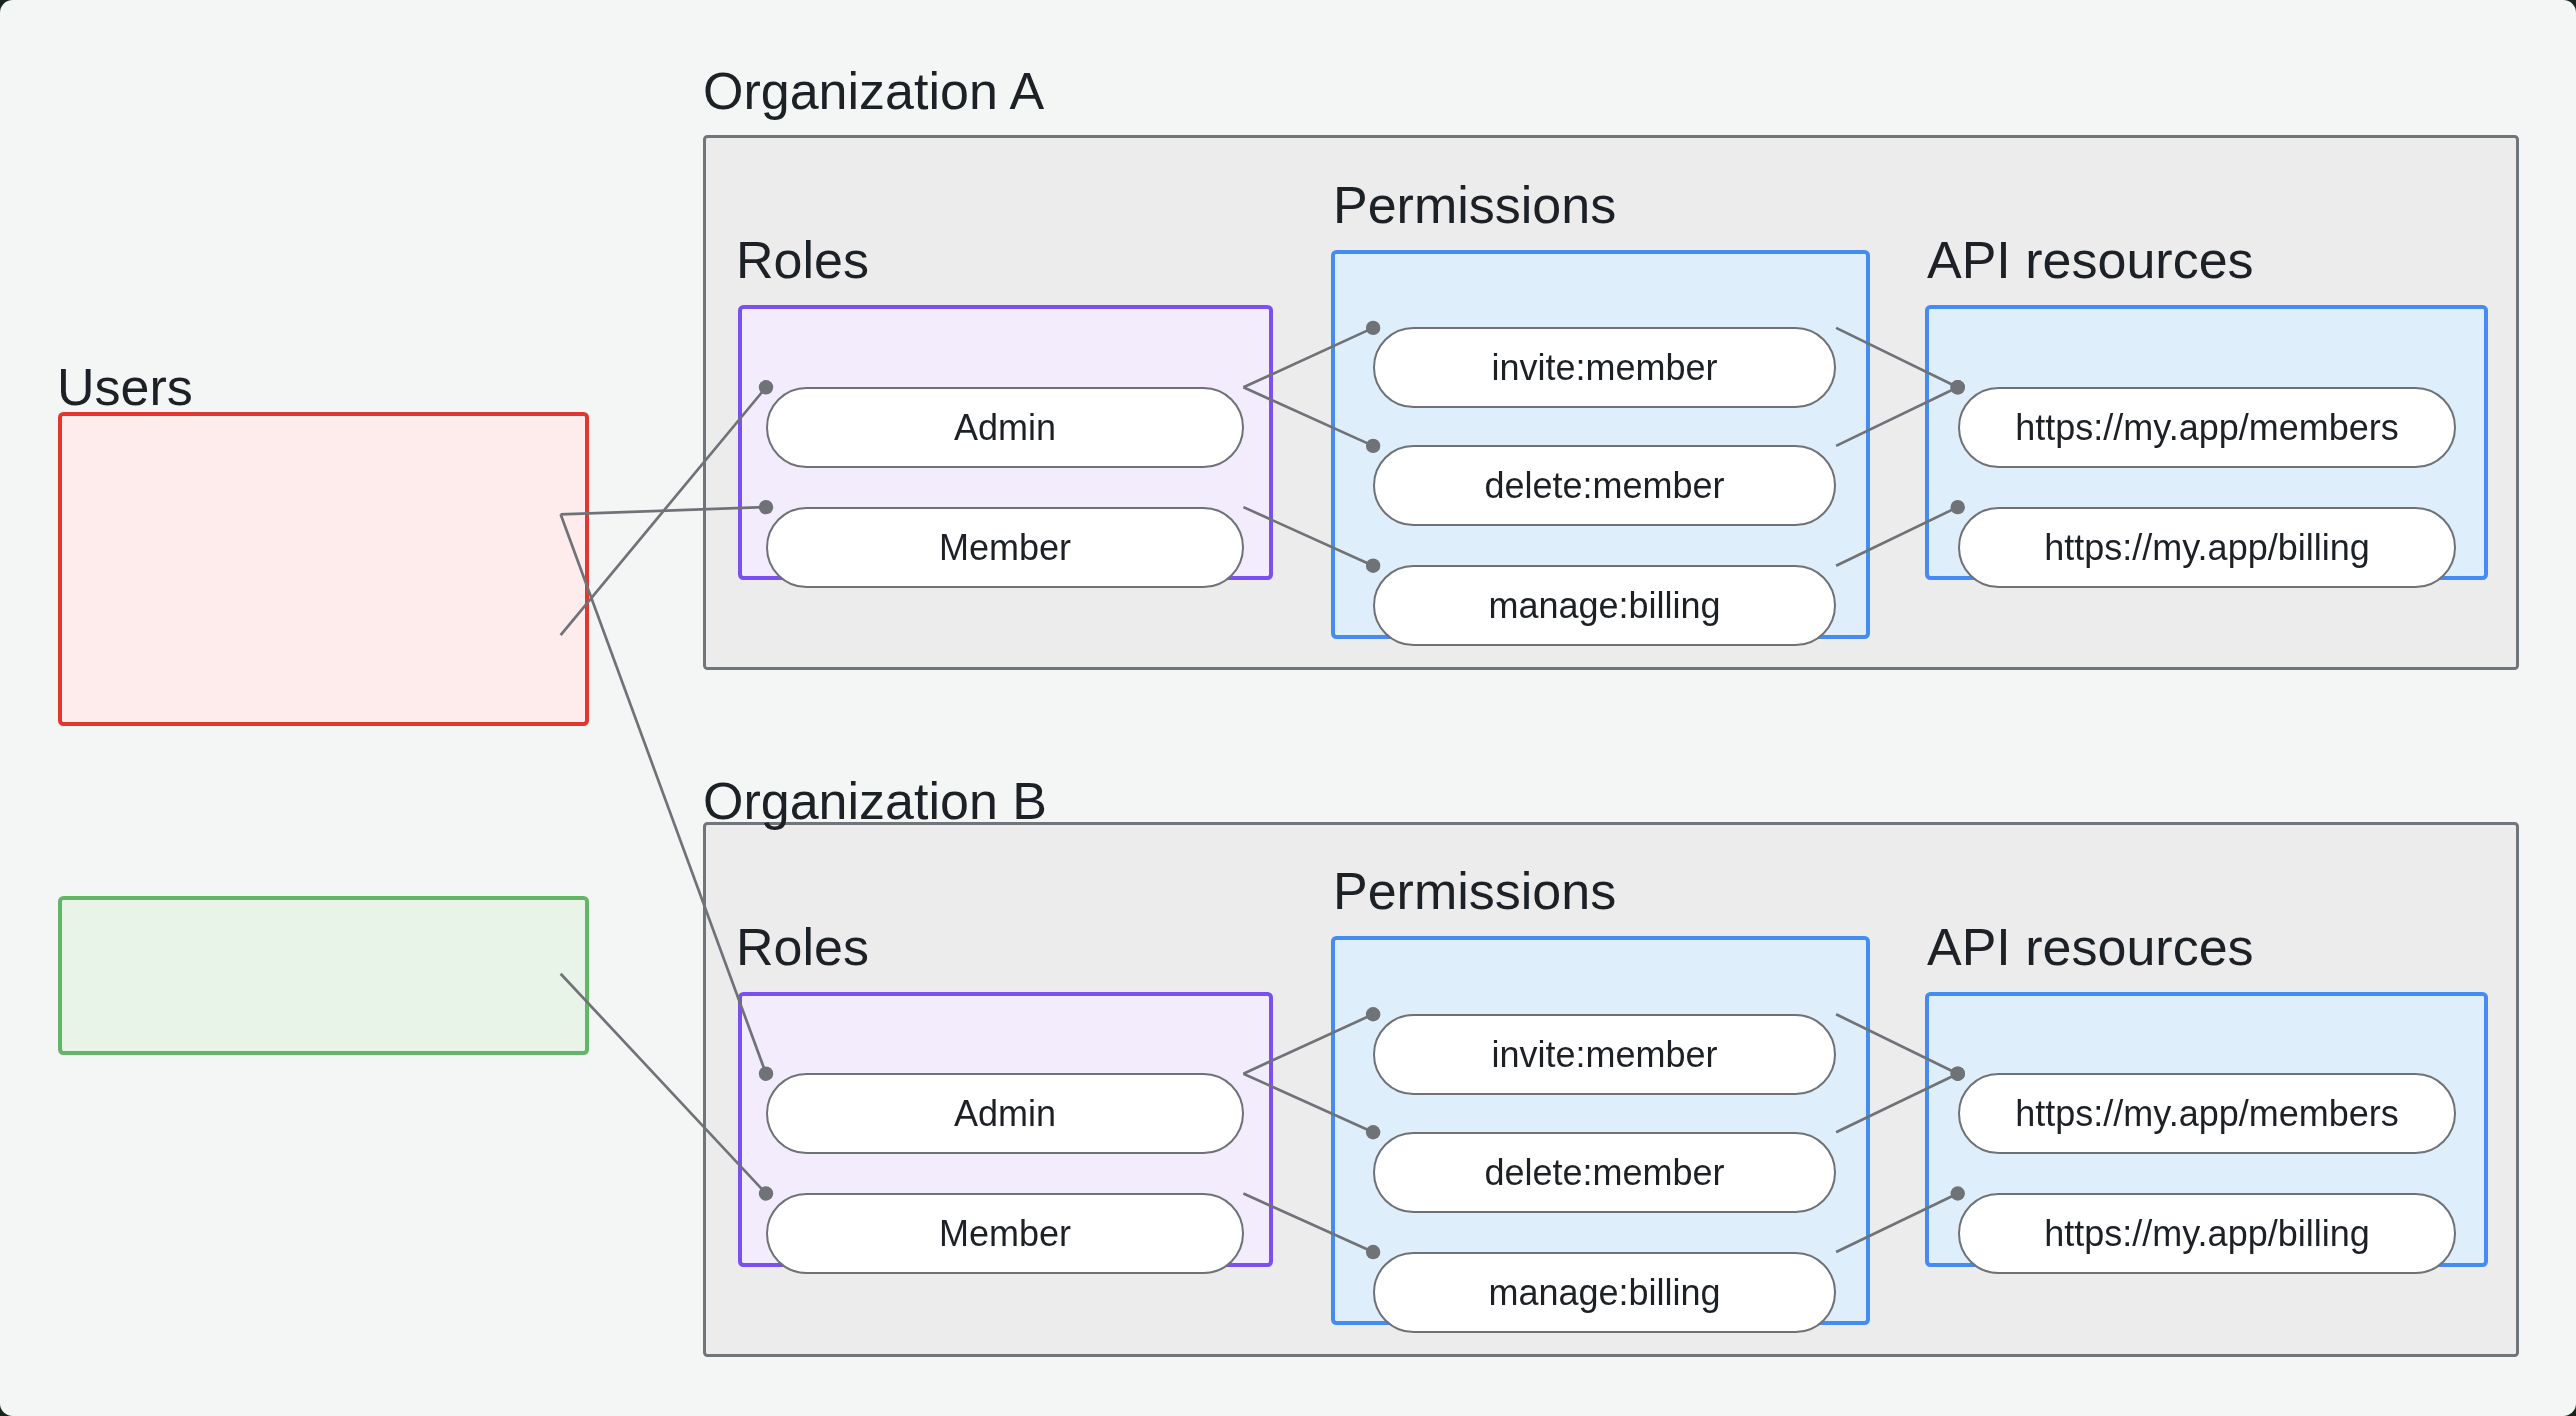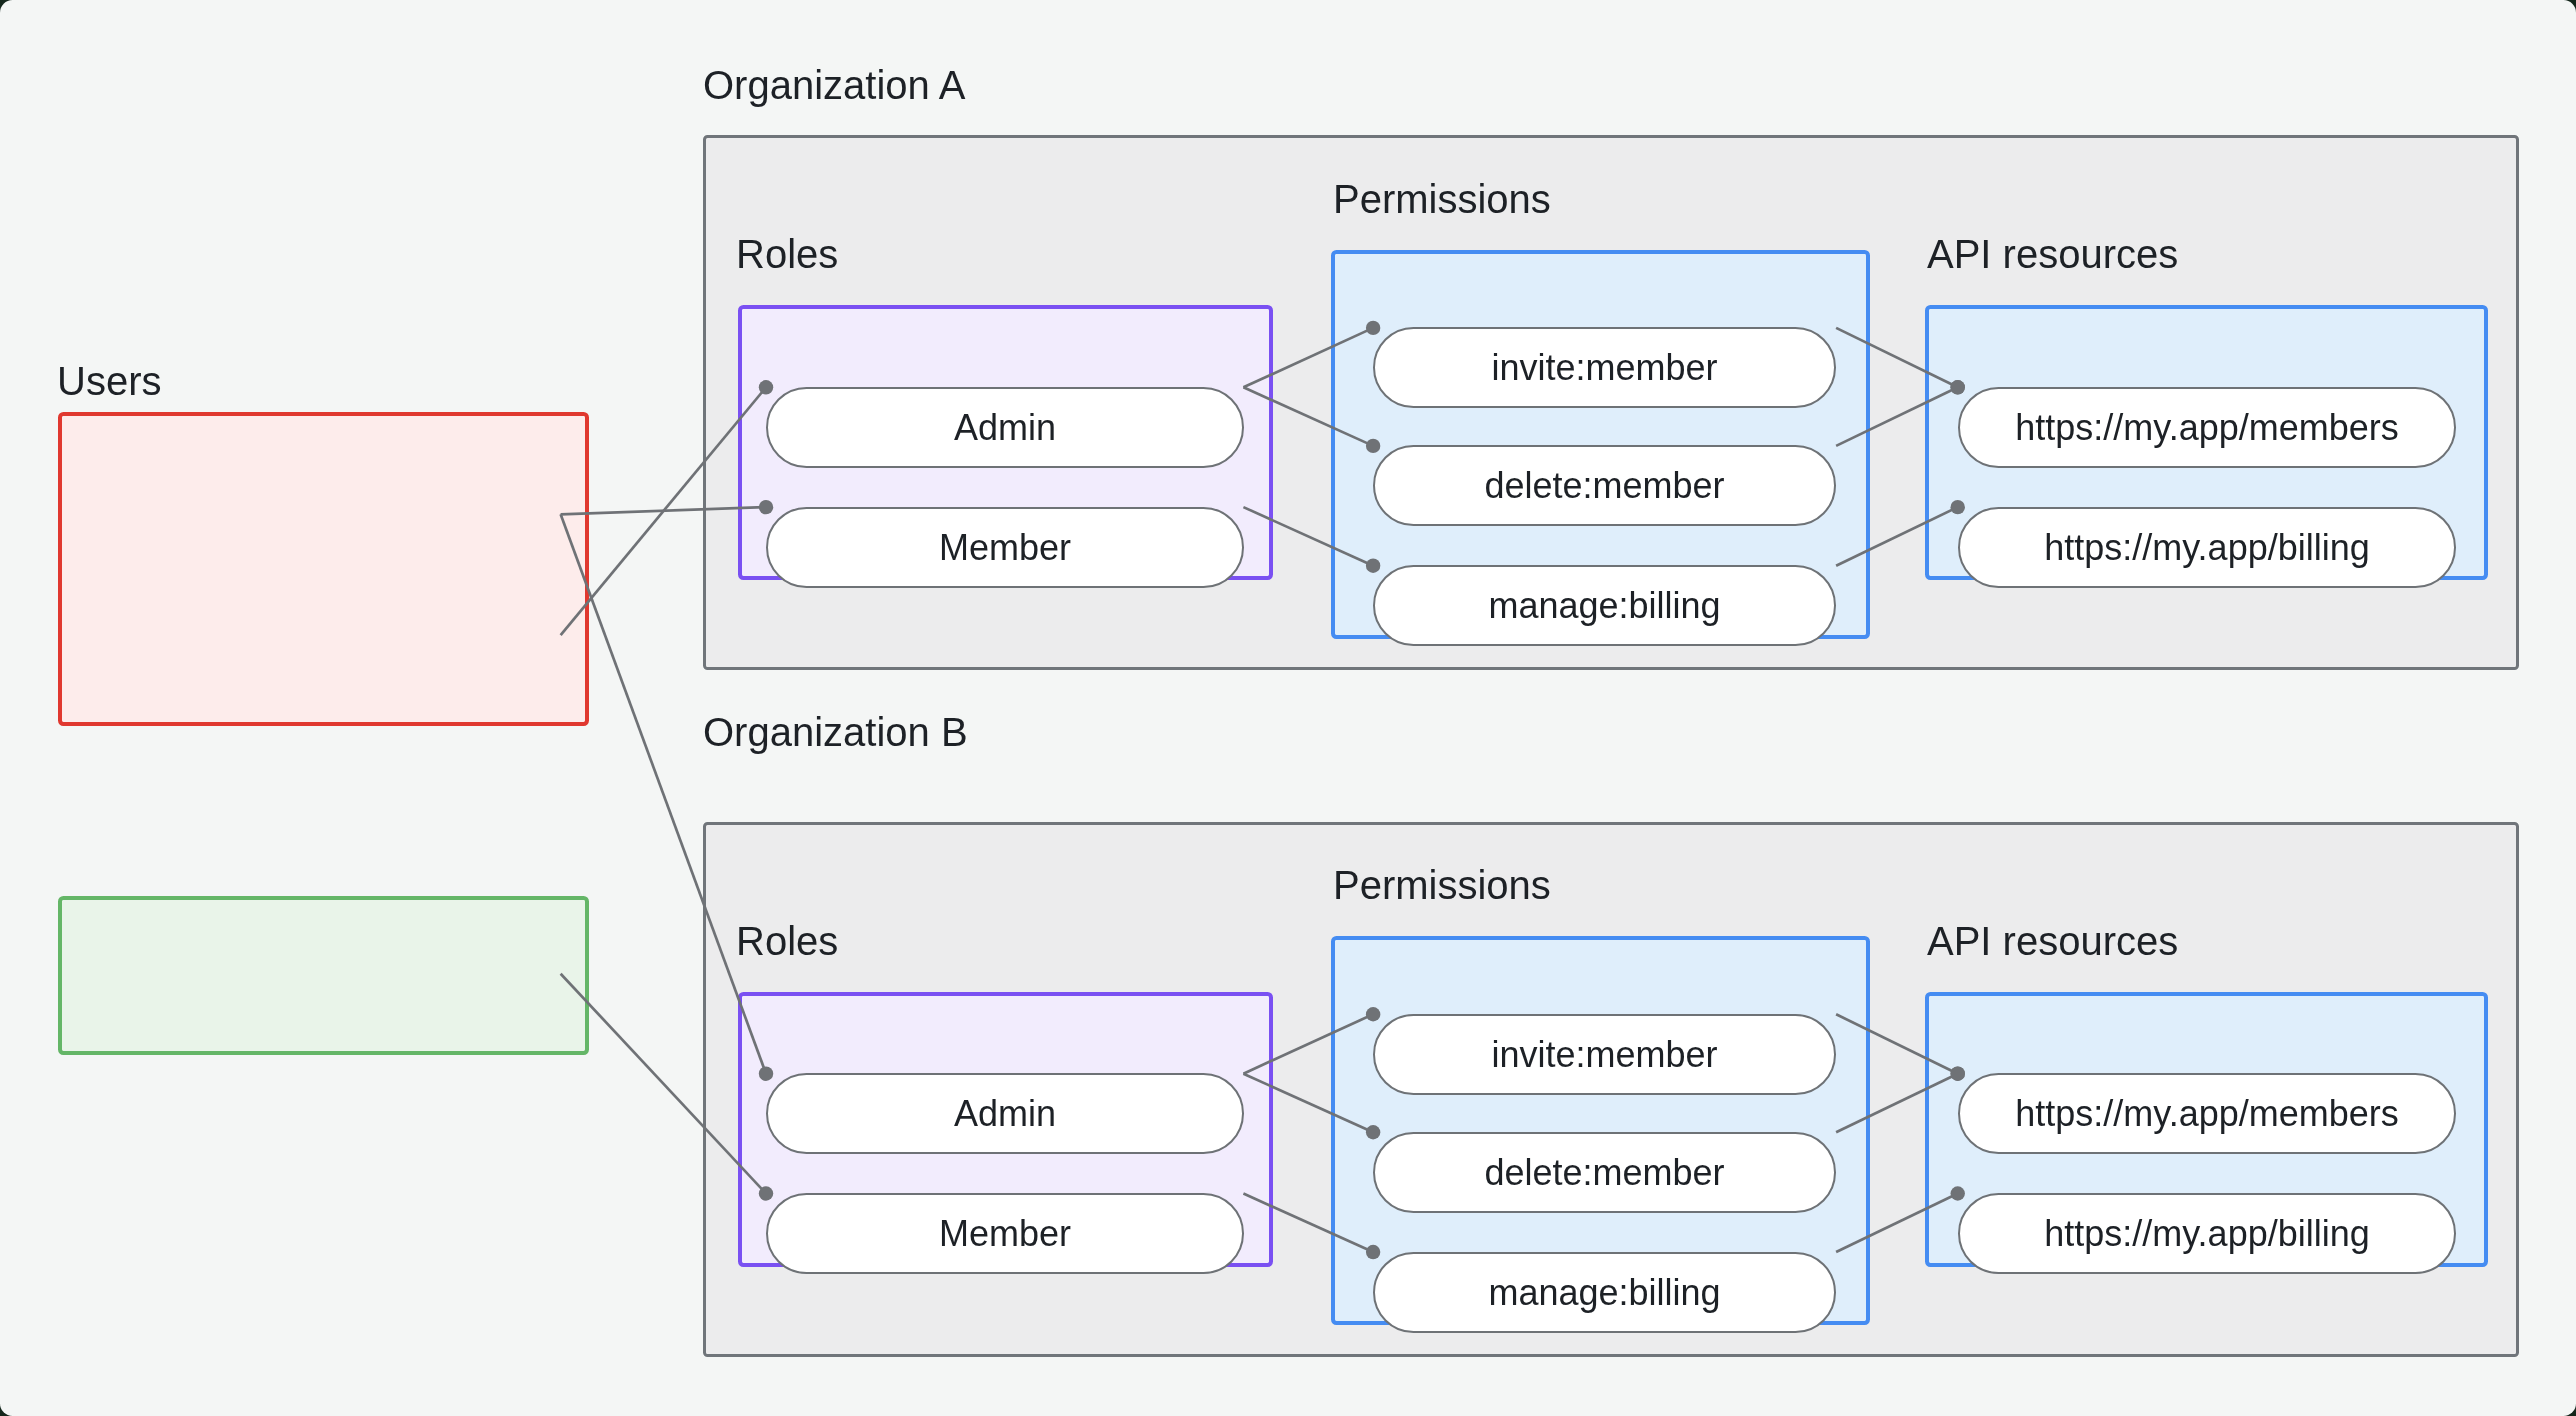--- a/index.html
+++ b/index.html
@@ -27,21 +27,21 @@
     width: 2576px;
     height: 1416px;
     background: var(--page-bg);
     border-radius: 12.6px;
     overflow: hidden;
     font-family: "Liberation Sans", "DejaVu Sans", sans-serif;
     color: var(--text);
   }
   .label {
     position: absolute;
-    font-size: 40px;
+    font-size: 52px;
     line-height: 1.1;
     color: var(--text);
     white-space: nowrap;
     z-index: 2;
   }
   .gbox {
     position: absolute;
     border-radius: 5.4px;
     border: 4.5px solid transparent;
     z-index: 1;
@@ -87,21 +87,21 @@
   <div class="orgbox" style="left:703px; top:135px; width:1816px; height:535px;"></div>
   <div class="orgbox" style="left:703px; top:822px; width:1816px; height:535px;"></div>
 
   <div class="label" style="left:57px; top:359px;">Users</div>
 
   <div class="label" style="left:703px; top:63px;">Organization A</div>
   <div class="label" style="left:736px; top:232px;">Roles</div>
   <div class="label" style="left:1333px; top:177px;">Permissions</div>
   <div class="label" style="left:1927px; top:232px;">API resources</div>
 
-  <div class="label" style="left:703px; top:710px;">Organization B</div>
+  <div class="label" style="left:703px; top:773px;">Organization B</div>
   <div class="label" style="left:736px; top:919px;">Roles</div>
   <div class="label" style="left:1333px; top:863px;">Permissions</div>
   <div class="label" style="left:1927px; top:919px;">API resources</div>
 
   <div class="gbox box-users" style="left:58px; top:412px; width:531px; height:314px;"></div>
   <div class="gbox box-m2m" style="left:58px; top:896px; width:531px; height:159px;"></div>
 
   <div class="gbox box-roles" style="left:738px; top:305px; width:535px; height:275px;"></div>
   <div class="gbox box-perm" style="left:1331px; top:250px; width:539px; height:389px;"></div>
   <div class="gbox box-perm" style="left:1925px; top:305px; width:563px; height:275px;"></div>

